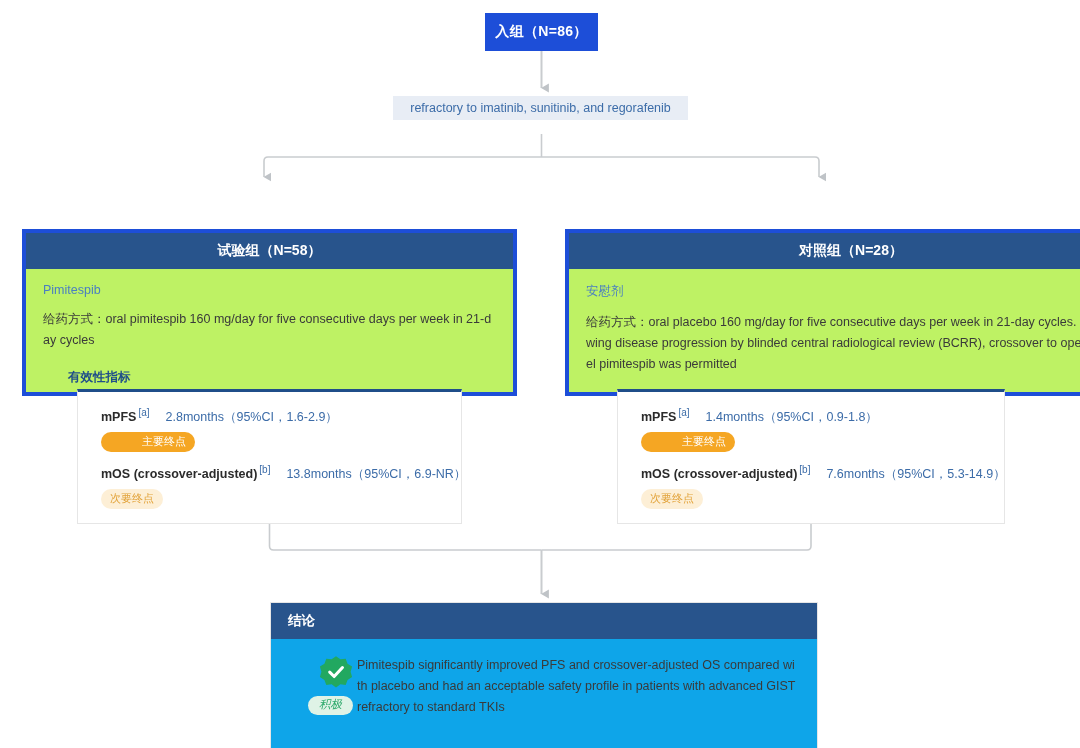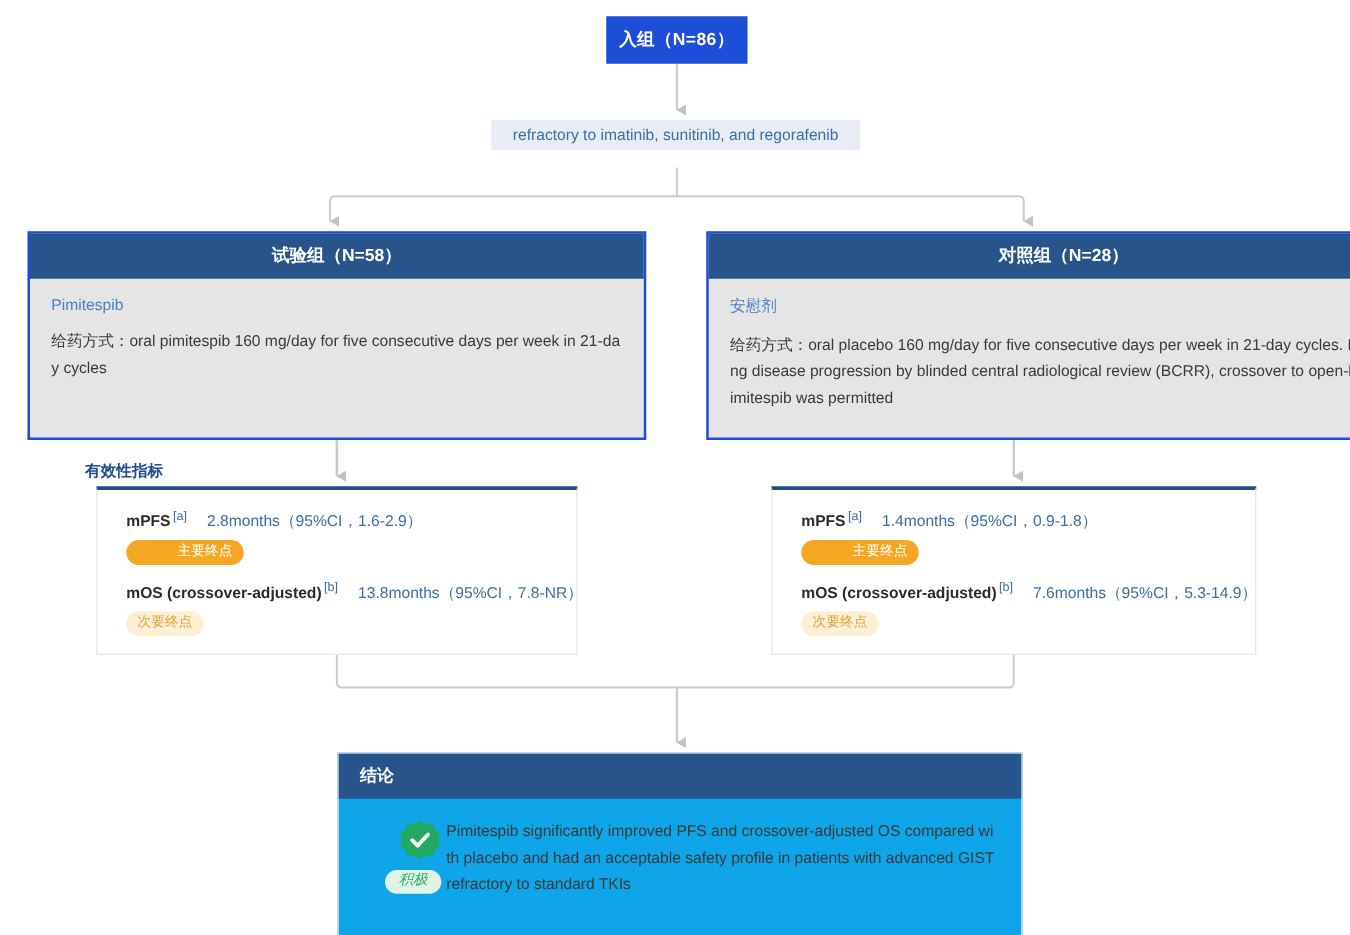--- a/index.html
+++ b/index.html
@@ -58,22 +58,23 @@
     background: #E8EDF5;
     color: #3C6CA8;
     display: flex;
     align-items: center;
     justify-content: center;
     font-size: 12.5px;
   }
 
   
   .arm {
-    background: #e5e5e5;
-    border: 2px solid #1d4ed8;
+    background: #bef264;
+    border: 4px solid #1d4ed8;
+    margin-top: 44px;
   }
   .arm-head {
     height: 36px;
     background: #28548C;
     color: #fff;
     display: flex;
     align-items: center;
     justify-content: center;
     font-size: 14px;
     font-weight: bold;
@@ -267,21 +268,21 @@
           <span class="metric-name">mPFS</span>
           <span class="metric-sup">[a]</span>
           <span class="metric-value">2.8months（95%CI，1.6-2.9）</span>
         </div>
         <span class="badge badge-primary">主要终点</span>
       </div>
       <div class="metric">
         <div class="metric-line">
           <span class="metric-name">mOS (crossover-adjusted)</span>
           <span class="metric-sup">[b]</span>
-          <span class="metric-value">13.8months（95%CI，7.8-NR）</span>
+          <span class="metric-value">13.8months（95%CI，6.9-NR）</span>
         </div>
         <span class="badge badge-secondary">次要终点</span>
       </div>
     </div>
   </div>
 
   <div class="node eff" id="eff-right">
     <div class="eff-inner">
       <div class="metric">
         <div class="metric-line">

